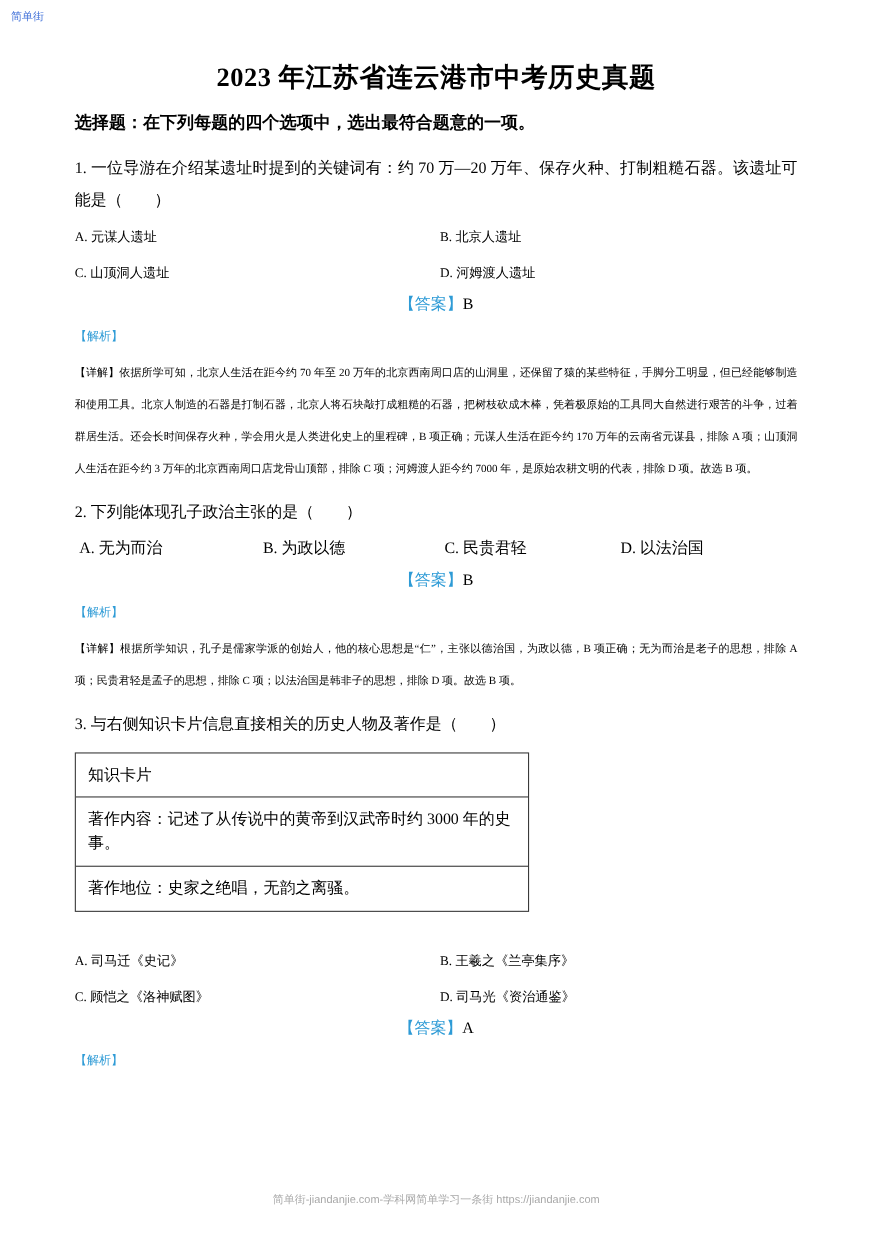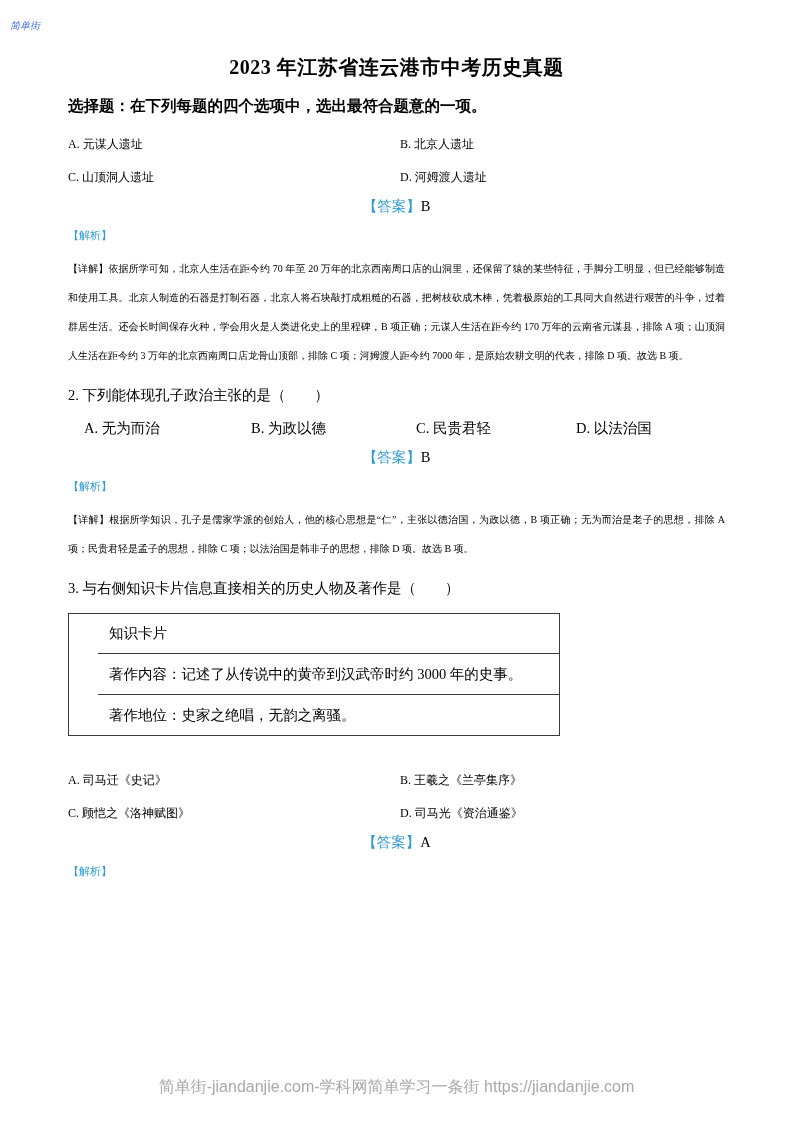--- a/index.html
+++ b/index.html
@@ -5,71 +5,71 @@
   * { margin: 0; padding: 0; box-sizing: border-box; }
   html, body { background: #ffffff; }
   body {
     width: 793px; height: 1122px;
     position: relative; overflow: hidden;
     font-family: "Liberation Serif", "DejaVu Serif", serif;
     color: #000000;
   }
   .page { padding: 54px 68px 0 68px; }
   .corner-mark {
-    position: absolute; top: 19px; left: 10px;
+    position: absolute; top: 8px; left: 10px;
     font-size: 10px; color: #3f6fd8;
     font-family: "Liberation Sans", sans-serif;
-    font-style: italic;
   }
   .title {
-    text-align: center; font-size: 20px; font-weight: bold;
+    text-align: center; font-size: 24px; font-weight: bold;
     margin-bottom: 15px; letter-spacing: 0.5px;
   }
   .section-header { font-size: 15.5px; font-weight: bold; margin-bottom: 17px; }
   .stem { font-size: 14.5px; line-height: 29px; text-align: justify; }
   .options-2 {
     display: grid; grid-template-columns: 332px 1fr;
     row-gap: 12px; margin: 8px 0 4px 0; font-size: 12px;
   }
   .options-4 {
     display: grid; grid-template-columns: 167px 165px 160px 1fr;
-    margin: 8px 0 4px 16px; font-size: 14.5px;
+    margin: 8px 0 4px 4px; font-size: 14.5px;
   }
   .option { line-height: 21px; }
   .answer-line { margin: 8px 0; font-size: 14.5px; line-height: 21px; text-align: center; }
   .analysis-line { margin: 8px 0; font-size: 11px; line-height: 21px; }
   .blue { color: #2e9bd6; }
   .detail {
     font-size: 10px; line-height: 29px; text-align: justify;
     margin: 4px 0 11px 0;
   }
   .card {
-    border: 1px solid #3a3a3a; width: 492px;
-    margin: 10px 0 34px 0; font-size: 14.5px; padding-left: 29px;
+    border: 1px solid #3a3a3a; width: 413px;
+    margin: 10px 0 34px 0; font-size: 14.5px;
   }
   .card-title { padding: 10px 11px; border-bottom: 1px solid #3a3a3a; }
   .card-row { padding: 9px 11px; line-height: 22px; }
   .card-row + .card-row { border-top: 1px solid #3a3a3a; }
   .footer {
     position: absolute; bottom: 24px; left: 0; width: 100%;
-    text-align: center; color: #a8a8a8; font-size: 16px;
+    text-align: center; color: #a8a8a8; font-size: 10px;
     font-family: "Liberation Sans", sans-serif;
   }
 </style>
 </head>
 <body>
 
 <div class="corner-mark">简单街</div>
 
 <div class="page">
 
   <h1 class="title">2023 年江苏省连云港市中考历史真题</h1>
 
   <div class="section-header">选择题：在下列每题的四个选项中，选出最符合题意的一项。</div>
 
+  <p class="stem">1. 一位导游在介绍某遗址时提到的关键词有：约 70 万—20 万年、保存火种、打制粗糙石器。该遗址可能是（　　）</p>
   <div class="options-2">
     <span class="option">A. 元谋人遗址</span>
     <span class="option">B. 北京人遗址</span>
     <span class="option">C. 山顶洞人遗址</span>
     <span class="option">D. 河姆渡人遗址</span>
   </div>
   <p class="answer-line"><span class="blue">【答案】</span><span>B</span></p>
   <p class="analysis-line"><span class="blue">【解析】</span></p>
   <p class="detail">【详解】依据所学可知，北京人生活在距今约 70 年至 20 万年的北京西南周口店的山洞里，还保留了猿的某些特征，手脚分工明显，但已经能够制造和使用工具。北京人制造的石器是打制石器，北京人将石块敲打成粗糙的石器，把树枝砍成木棒，凭着极原始的工具同大自然进行艰苦的斗争，过着群居生活。还会长时间保存火种，学会用火是人类进化史上的里程碑，B 项正确；元谋人生活在距今约 170 万年的云南省元谋县，排除 A 项；山顶洞人生活在距今约 3 万年的北京西南周口店龙骨山顶部，排除 C 项；河姆渡人距今约 7000 年，是原始农耕文明的代表，排除 D 项。故选 B 项。</p>
 

